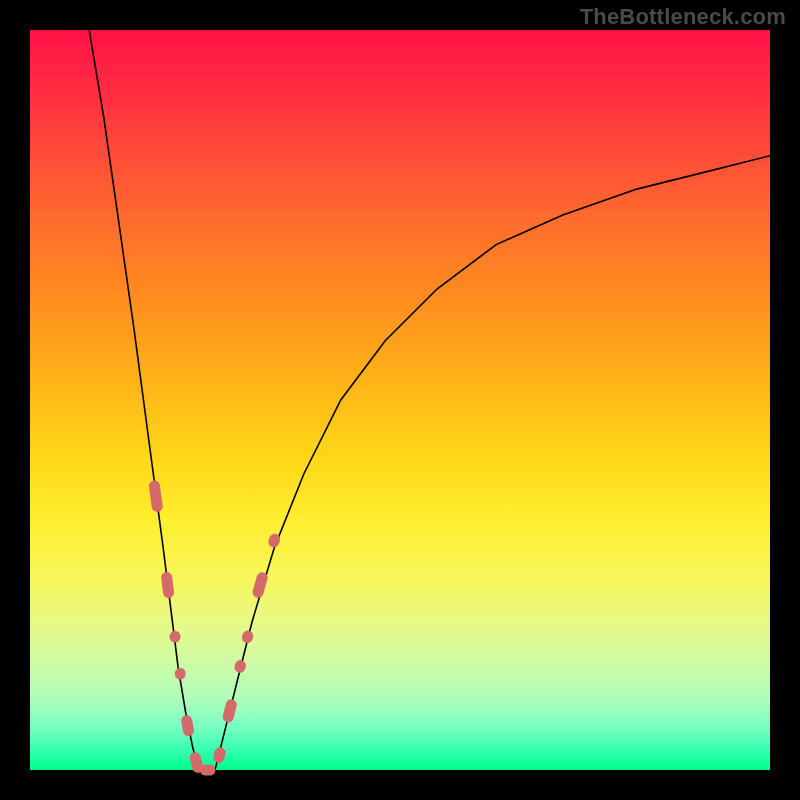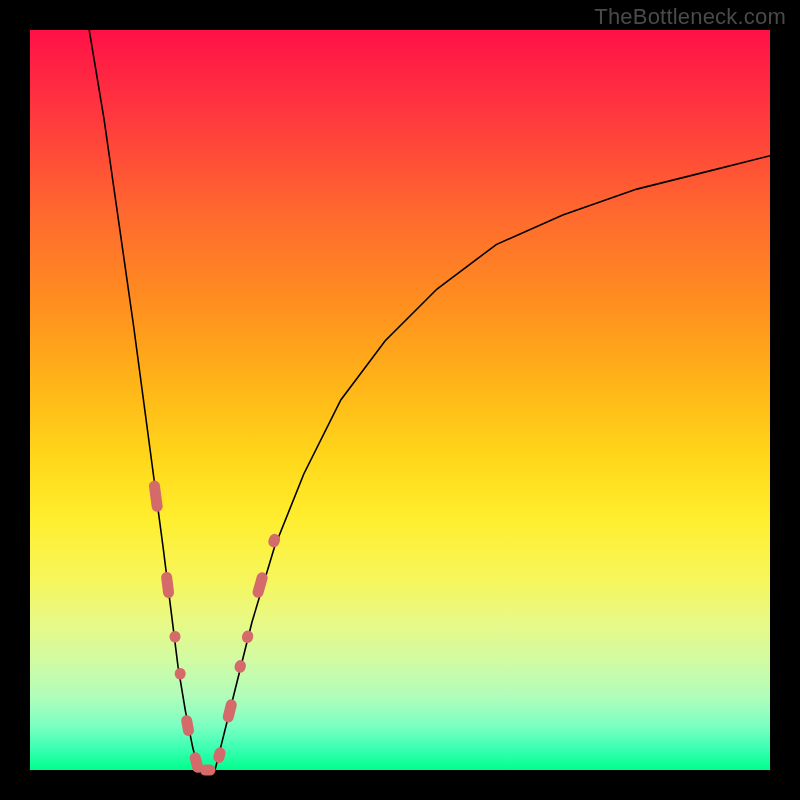--- a/index.html
+++ b/index.html
@@ -40,21 +40,21 @@
       #3dffb3 97%,
       #00ff8e 100%
     );
   }
   .watermark {
     position: absolute;
     top: 4px;
     right: 14px;
     color: #4a4a4a;
     font-size: 22px;
-    font-weight: 400;
+    font-weight: 700;
     letter-spacing: 0.2px;
     user-select: none;
   }
   svg.curves {
     position: absolute;
     left: 0;
     top: 0;
     width: 740px;
     height: 740px;
     overflow: visible;

